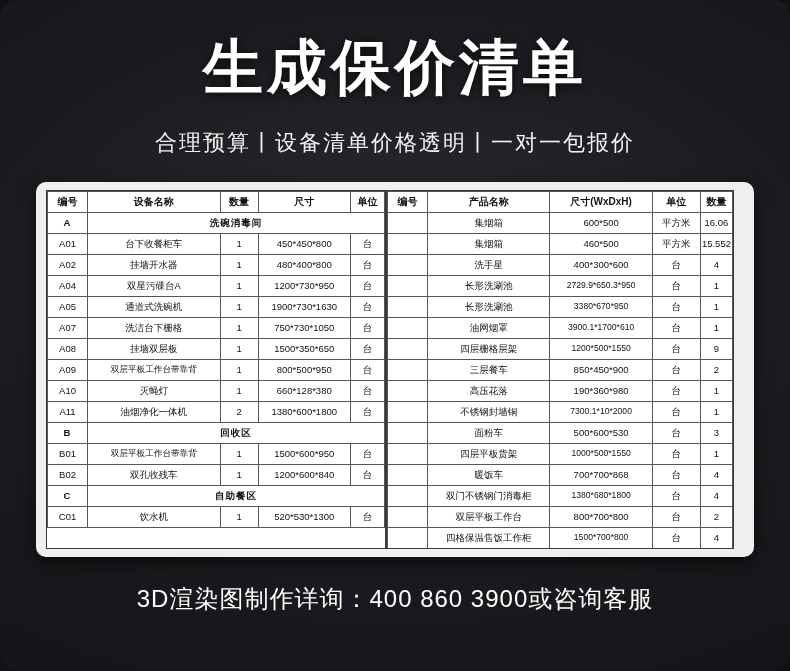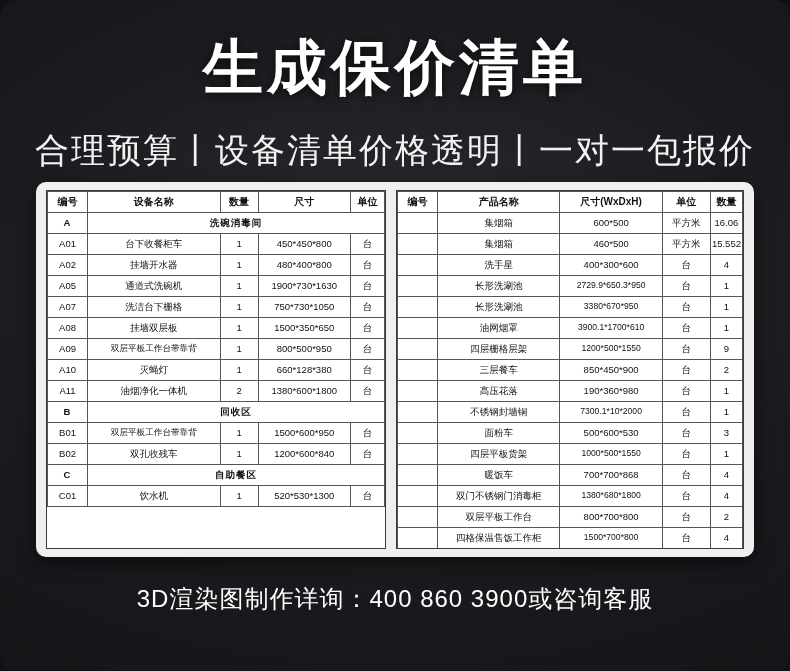--- a/index.html
+++ b/index.html
@@ -36,42 +36,41 @@
     font-weight: bold;
     letter-spacing: 4px;
     line-height: 1;
     text-shadow: 0 2px 10px rgba(0,0,0,0.7);
   }
   .subline {
     position: absolute;
     top: 128px; left: 0; right: 0;
     text-align: center;
     color: #f2f2f2;
-    font-size: 34px;
+    font-size: 22px;
     letter-spacing: 2px;
   }
   .footline {
     position: absolute;
     bottom: 56px; left: 0; right: 0;
     text-align: center;
     color: #ffffff;
     font-size: 24px;
     letter-spacing: 1px;
   }
 
   .sheet {
     position: absolute;
     left: 36px; top: 182px;
     width: 718px; height: 375px;
     background: #efefef;
     border-radius: 10px;
     box-shadow: 0 6px 18px rgba(0,0,0,0.55);
     padding: 8px 10px;
     display: flex;
-    gap: 10px;
   }
   .panel {
     background: #ffffff;
     border: 1px solid #3a3a3a;
     flex: 0 0 auto;
     overflow: hidden;
   }
   .panel-left { width: 340px; }
   .panel-right { width: 348px; }
 
@@ -155,20 +154,27 @@
               <td>台</td>
             </tr>
             <tr>
               <td>A02</td>
               <td>挂墙开水器</td>
               <td>1</td>
               <td>480*400*800</td>
               <td>台</td>
             </tr>
             <tr>
+              <td>A04</td>
+              <td>双星污碟台A</td>
+              <td>1</td>
+              <td>1200*730*950</td>
+              <td>台</td>
+            </tr>
+            <tr>
               <td>A05</td>
               <td>通道式洗碗机</td>
               <td>1</td>
               <td>1900*730*1630</td>
               <td>台</td>
             </tr>
             <tr>
               <td>A07</td>
               <td>洗洁台下栅格</td>
               <td>1</td>

